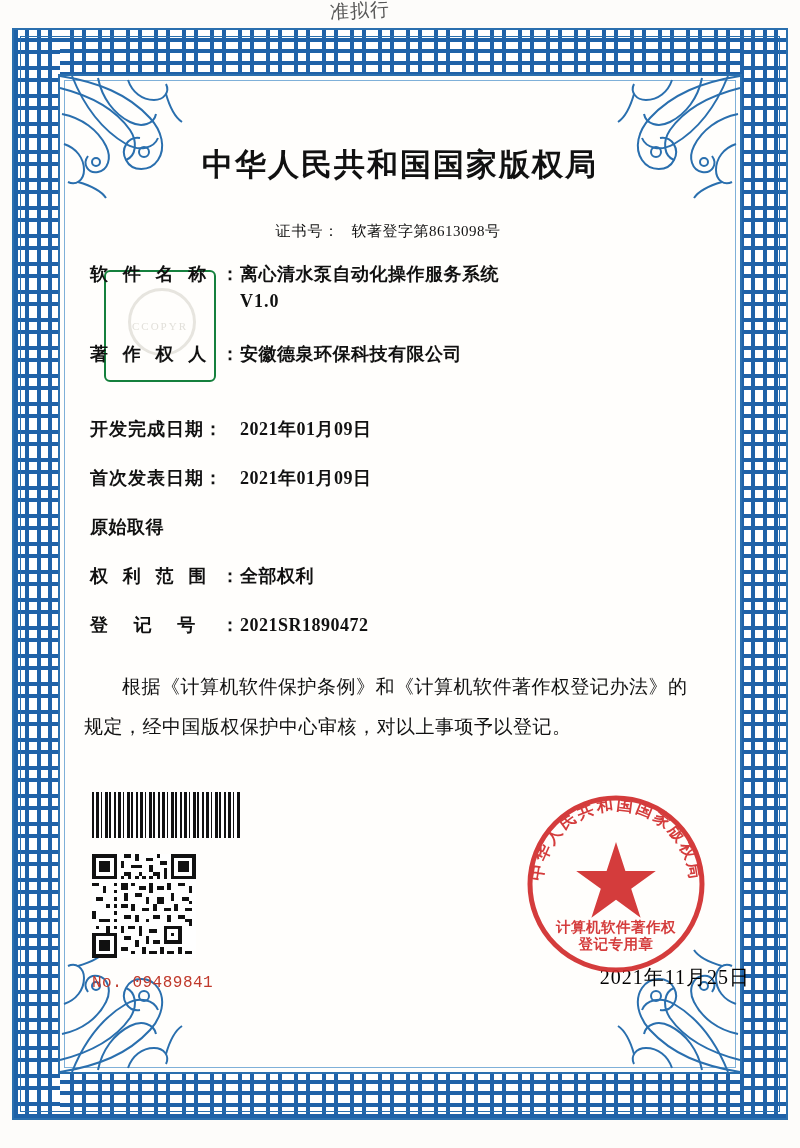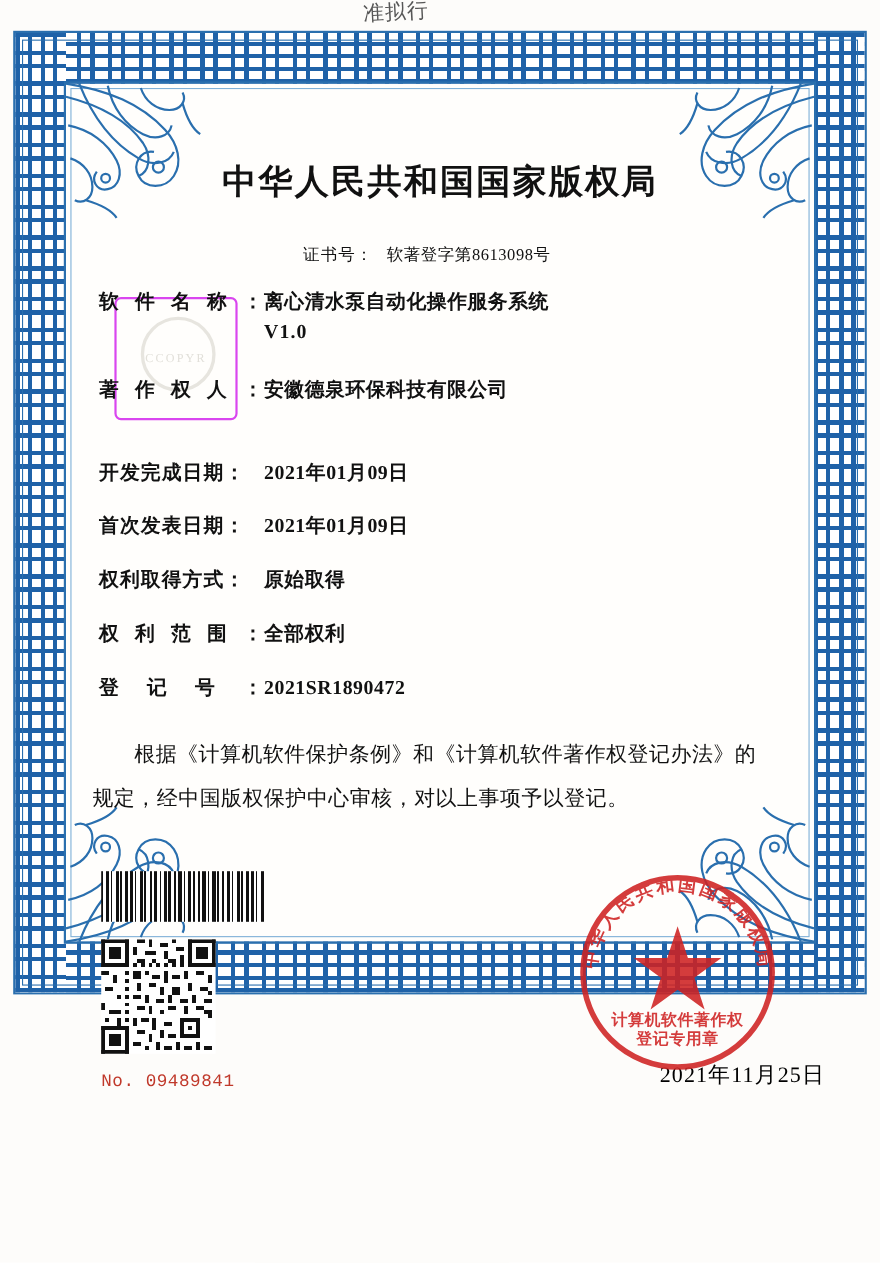--- a/index.html
+++ b/index.html
@@ -21,21 +21,21 @@
     position: absolute;
     inset: 0;
     background: #fdfcfa;
   }
 
   .cert-outer {
     position: absolute;
     left: 12px;
     top: 28px;
     width: 776px;
-    height: 876px;
+    height: 1092px;
     box-sizing: border-box;
     border: 2px solid #2a6fae;
     background: #fffefc;
   }
 
   
   .meander {
     position: absolute;
     box-sizing: border-box;
     background-color: #ffffff;
@@ -160,21 +160,21 @@
   .cert-no .lbl { letter-spacing: 1px; }
   .cert-no .val { margin-left: 12px; font-family: "Liberation Serif", serif; }
 
   
   .watermark {
     position: absolute;
     left: 28px;
     top: 178px;
     width: 108px;
     height: 108px;
-    border: 2px solid #d946ef;
+    border: 2px solid #15803d;
     border-radius: 6px;
     color: #e2e0da;
     font-size: 11px;
     text-align: center;
     line-height: 108px;
     letter-spacing: 2px;
     pointer-events: none;
     z-index: 0;
   }
   .watermark .ring {
@@ -417,21 +417,20 @@
           <div class="field-label">开发完成日期：</div>
           <div class="field-value">2021年01月09日</div>
         </div>
 
         <div class="field-row">
           <div class="field-label">首次发表日期：</div>
           <div class="field-value">2021年01月09日</div>
         </div>
 
         <div class="field-row">
-          <div class="field-label">权利取得方式：</div>
           <div class="field-value">原始取得</div>
         </div>
 
         <div class="field-row">
           <div class="field-label spread">
             <span>权</span>
             <span>利</span>
             <span>范</span>
             <span>围</span>
             <span>：</span>

